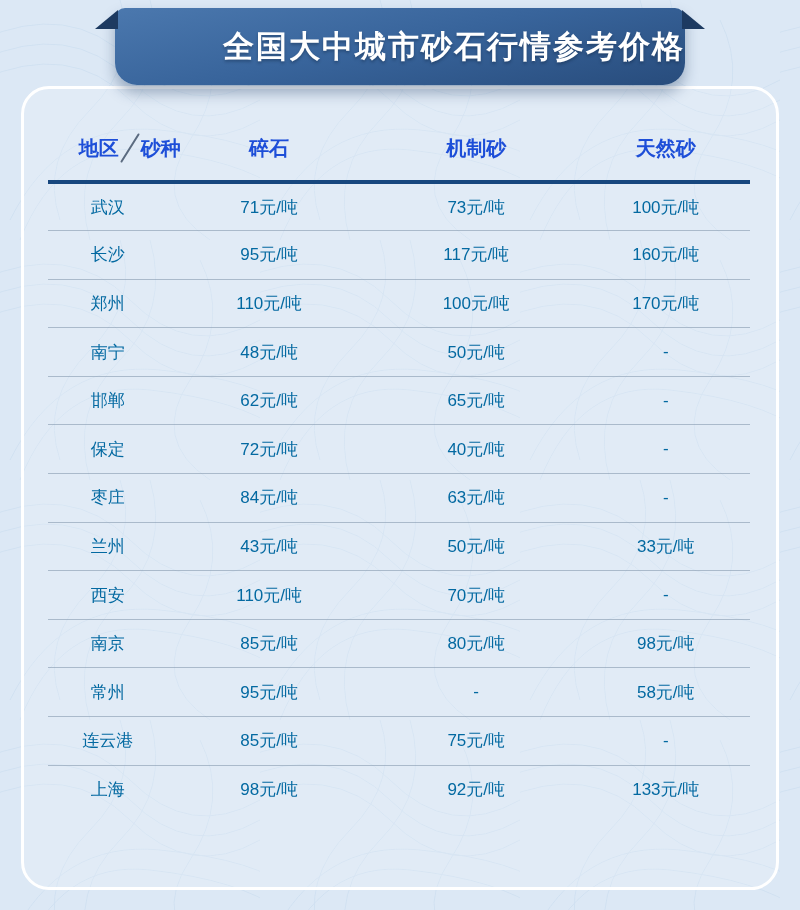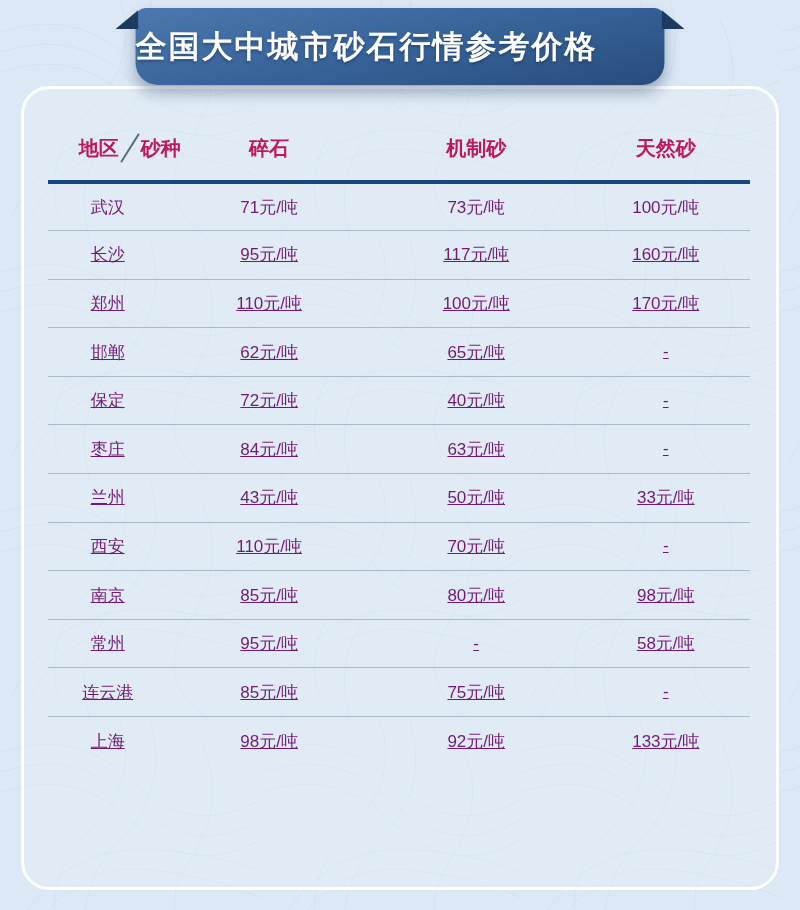--- a/index.html
+++ b/index.html
@@ -15,58 +15,58 @@
   
   .card {
     position:absolute; left:21px; right:21px; top:86px; bottom:20px;
     border:3px solid #ffffff; border-radius:28px;
     background:rgba(255,255,255,0.16);
     z-index:1;
   }
   
   .ribbon {
     position:absolute; left:50%; top:8px; transform:translateX(-50%);
-    width:529px; height:77px; z-index:5;
+    width:570px; height:77px; z-index:5;
     background:linear-gradient(168deg,#4b78ae 0%,#38649b 48%,#284c7c 100%);
     border-radius:10px 10px 22px 22px;
     box-shadow:0 8px 14px rgba(23,52,92,0.35);
-    display:flex; align-items:center; justify-content:flex-start;
+    display:flex; align-items:center; justify-content:flex-end;
   }
   .ribbon::before, .ribbon::after {
     content:""; position:absolute; top:2px; width:23px; height:19px;
     background:#1d3a61; z-index:-1;
   }
   .ribbon::before { left:-20px; clip-path:polygon(0 100%,100% 0,100% 100%); }
   .ribbon::after  { right:-20px; clip-path:polygon(0 0,100% 100%,0 100%); }
   .ribbon-title {
     color:#ffffff; font-size:31px; font-weight:bold; letter-spacing:2px;
     text-shadow:0 2px 3px rgba(10,25,50,0.35);
     white-space:nowrap;
   }
   
   table {
     width:702px; margin:22px 24px 0 24px;
     border-collapse:collapse; table-layout:fixed;
   }
   col.c1{width:17%} col.c2{width:29%} col.c3{width:30%} col.c4{width:24%}
   thead th {
-    font-size:20px; font-weight:bold; color:#be185d;
+    font-size:20px; font-weight:bold; color:#1d4ed8;
     padding:20px 0 15px 0; text-align:center; white-space:nowrap;
     border-bottom:4px solid #17477e;
   }
   .corner-label { display:inline-flex; align-items:center; gap:4px; position:relative; left:22px; }
   .corner-slash {
     display:inline-block; width:2px; height:34px; background:#5b6b80;
     transform:rotate(32deg); margin:0 6px; border-radius:1px;
   }
   tbody td {
-    height:48.6px; font-size:17px; color:#701a75; text-align:center;
+    height:48.6px; font-size:17px; color:#0369a1; text-align:center;
     white-space:nowrap; vertical-align:middle;
   }
-  tbody tr + tr td { border-top:1px solid rgba(125,145,168,0.55);text-decoration:underline; }
+  tbody tr + tr td { border-top:1px solid rgba(125,145,168,0.55); }
 </style>
 </head>
 <body>
 
 <svg class="bg-pattern" width="800" height="910" xmlns="http://www.w3.org/2000/svg">
   <defs>
     <pattern id="waves" width="260" height="240" patternUnits="userSpaceOnUse">
       <g fill="none" stroke="#c7dbee" stroke-width="1" opacity="0.55">
         <path d="M-20,40 Q70,0 130,60 T260,80"></path>
         <path d="M-20,60 Q70,20 130,80 T260,100"></path>
@@ -123,20 +123,26 @@
     <td>160元/吨</td>
   </tr>
 
   <tr>
     <td>郑州</td>
     <td>110元/吨</td>
     <td>100元/吨</td>
     <td>170元/吨</td>
   </tr>
 
+  <tr>
+    <td>南宁</td>
+    <td>48元/吨</td>
+    <td>50元/吨</td>
+    <td>-</td>
+  </tr>
 
   <tr>
     <td>邯郸</td>
     <td>62元/吨</td>
     <td>65元/吨</td>
     <td>-</td>
   </tr>
 
   <tr>
     <td>保定</td>

